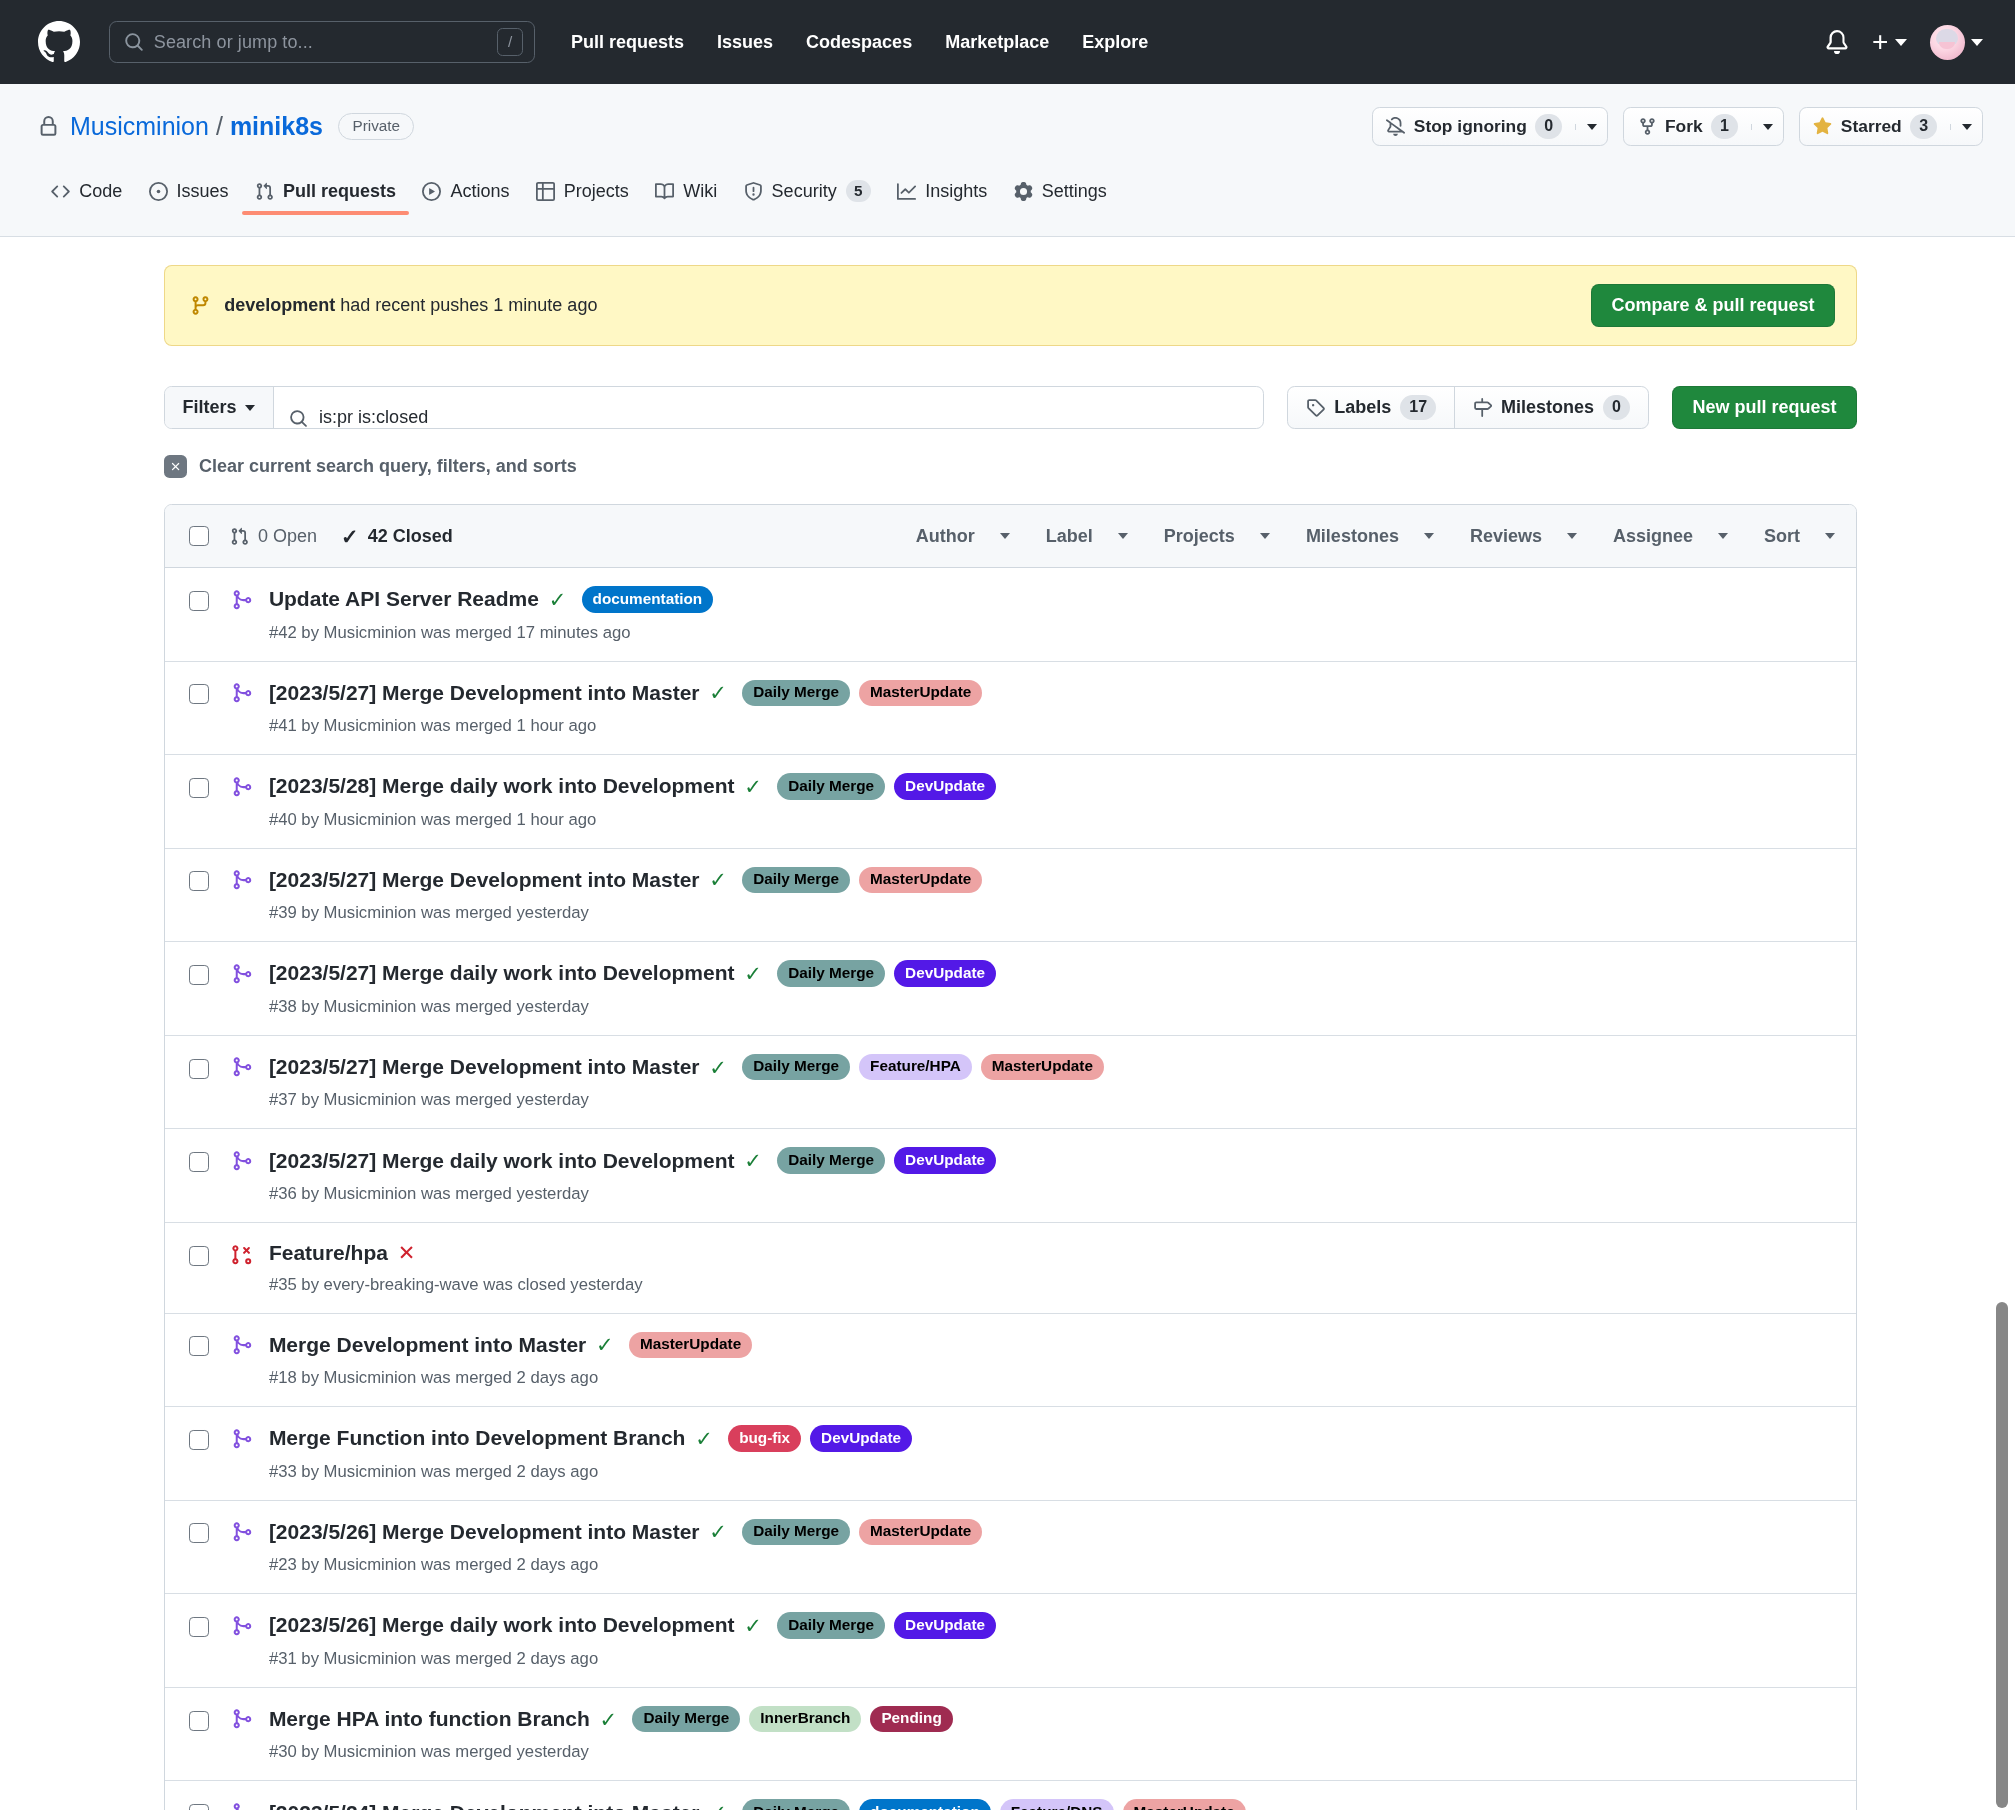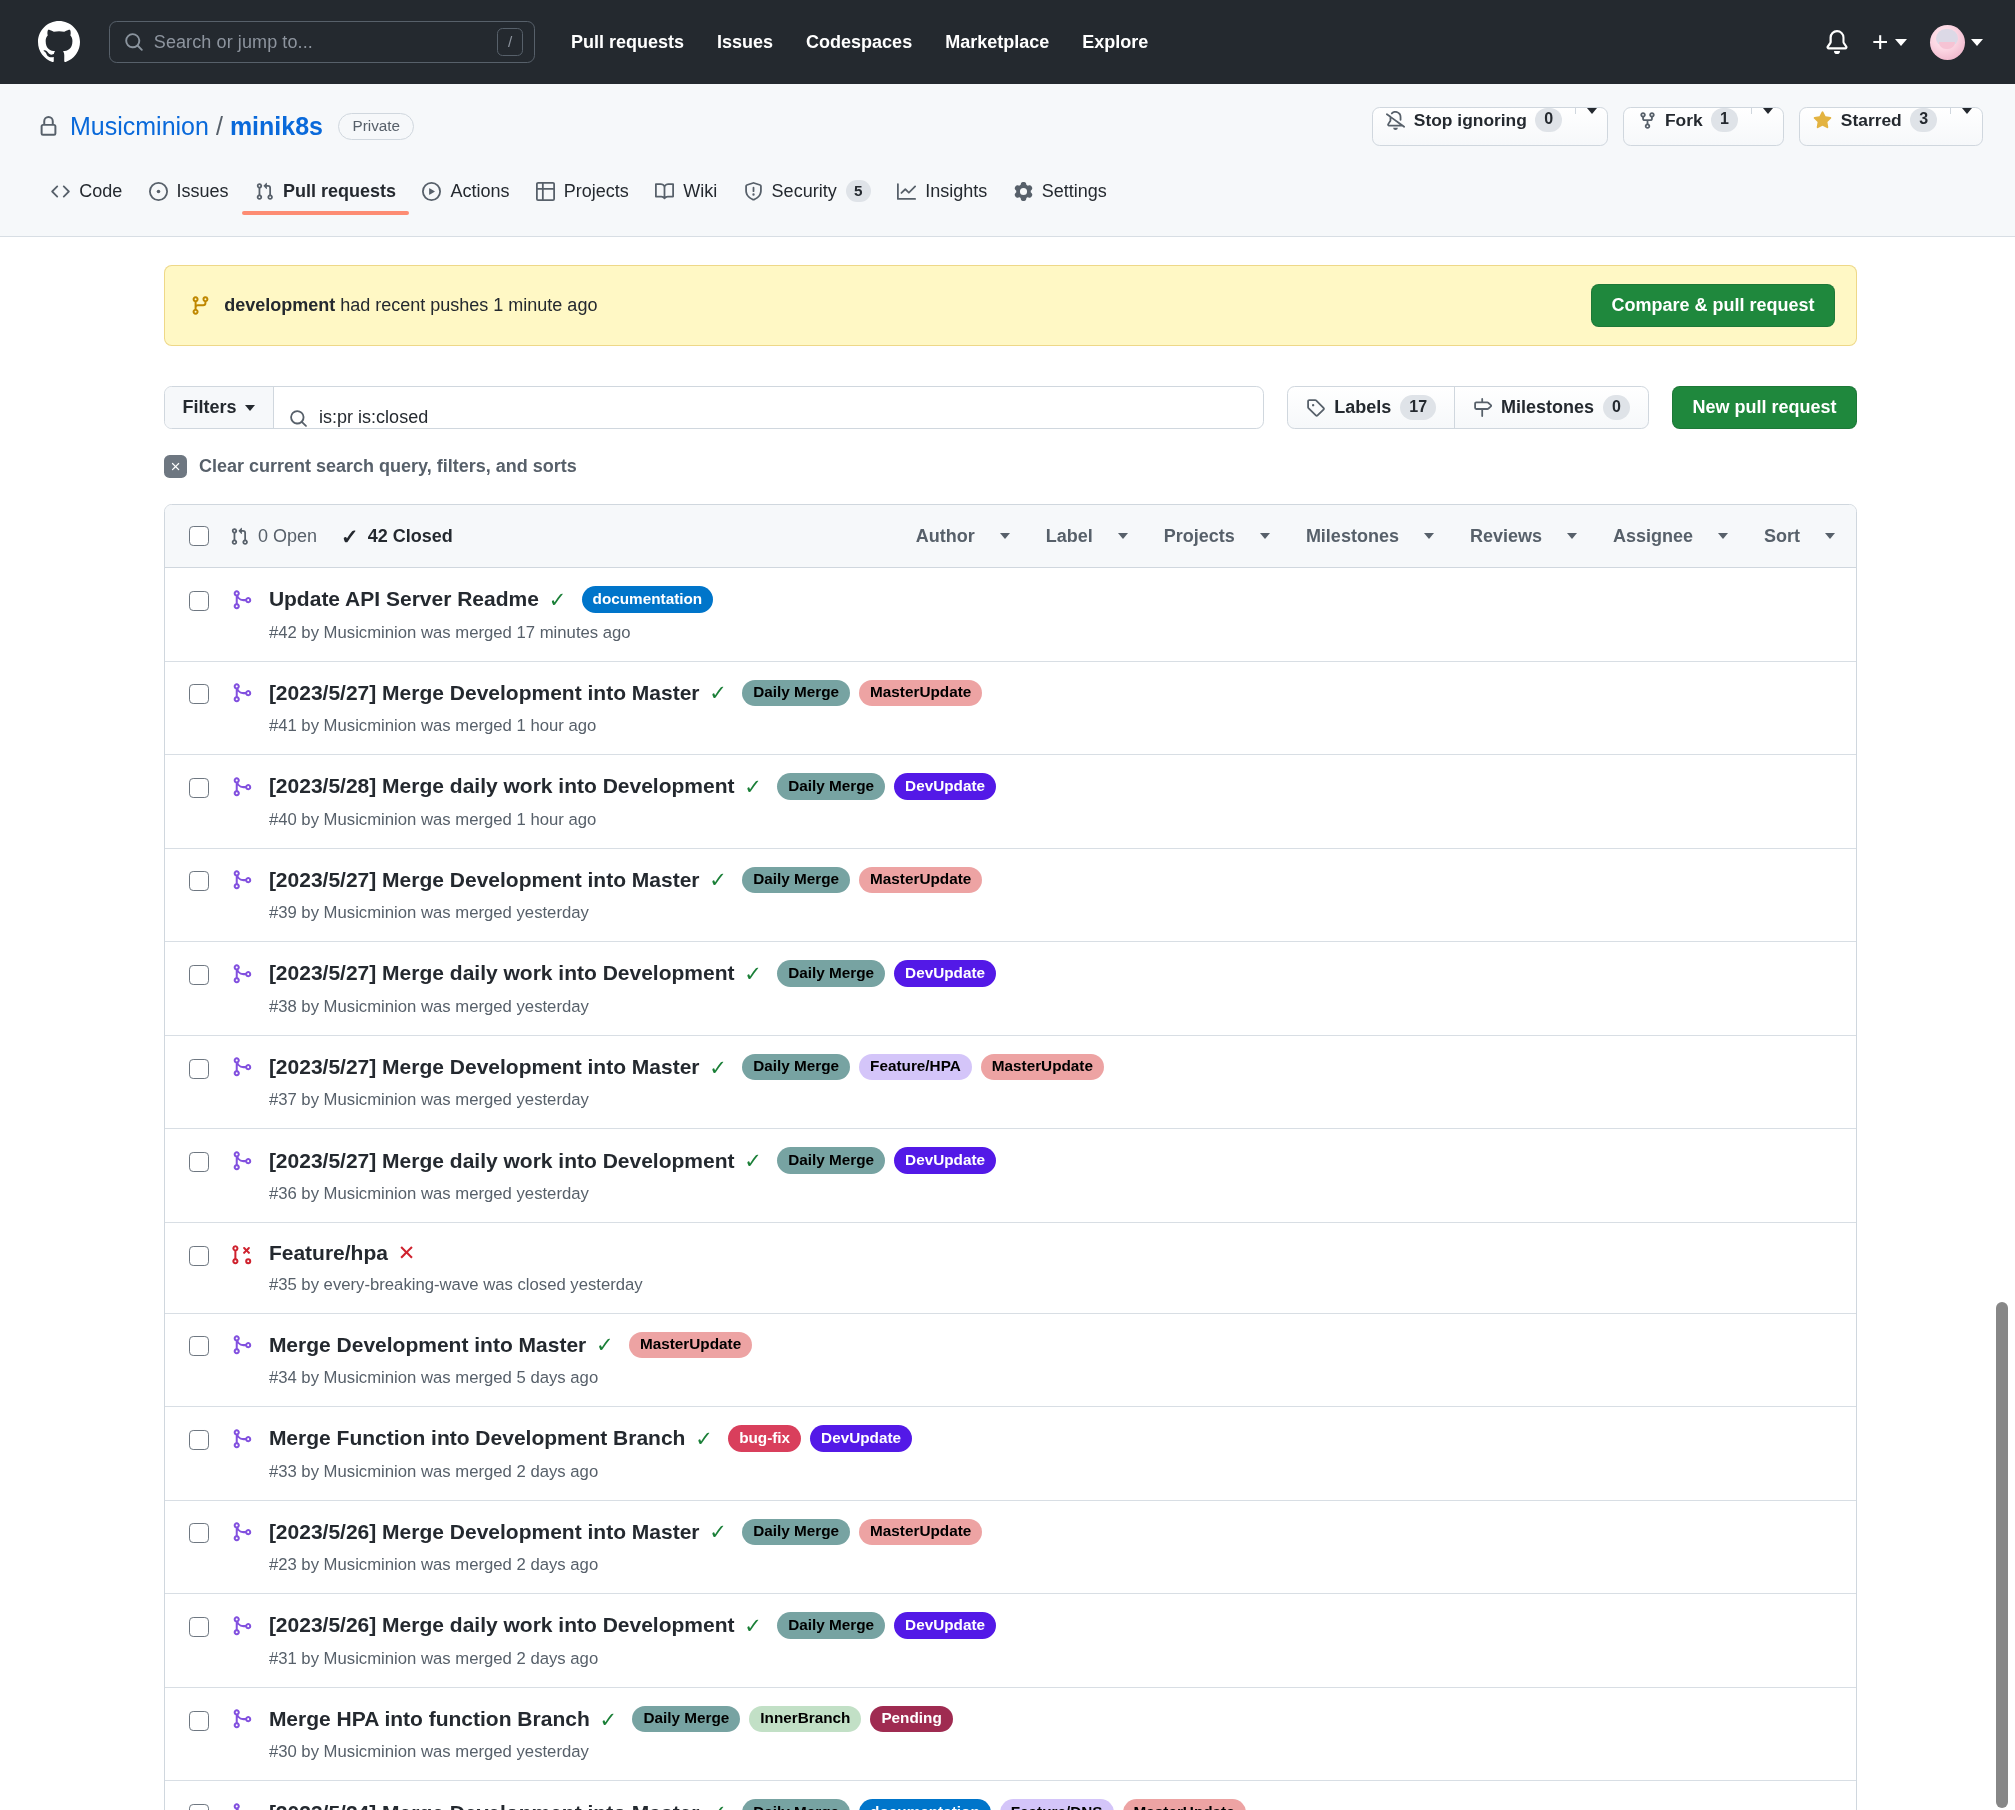--- a/index.html
+++ b/index.html
@@ -124,21 +124,21 @@
     border: 1.4px solid #d0d7de;
     border-radius: 2em;
     color: #57606a;
     font-size: 15.3px;
     padding: 2.8px 13.2px 4.2px;
     line-height: 1.2;
   }
 
   .repo-actions { margin-left: auto; display: flex; align-items: center; gap: 15.3px; }
   .btn-group {
-    display: flex; align-items: flex-start;
+    display: flex; align-items: center;
     border: 1.4px solid #d0d7de; border-radius: 7.7px;
     background: linear-gradient(#fff, #f6f8fa);
     height: 39px;
     overflow: hidden;
   }
   .btn-group .seg {
     display: flex; align-items: center; gap: 8.4px;
     padding: 0 13.2px;
     color: #24292f; font-size: 17.4px; font-weight: 600;
     white-space: nowrap;
@@ -829,21 +829,21 @@
               </svg>
             </span>
             <div class="pr-body">
               <div class="pr-titleline">
                 <a class="pr-title" href="#">Merge Development into Master</a>
                 <span class="merge-check">✓</span>
                 <span class="labels">
                   <span class="lbl" style="background: rgb(237, 163, 163); color: rgb(0, 0, 0);">MasterUpdate</span>
                 </span>
               </div>
-              <div class="pr-meta">#34 by Musicminion was merged 5 days ago</div>
+              <div class="pr-meta">#18 by Musicminion was merged 2 days ago</div>
             </div>
           </div>
           <div class="pr-row">
             <span class="chk"></span>
             <span class="pr-icon merged">
               <svg viewBox="0 0 16 16">
                 <path d="M5.45 5.154A4.25 4.25 0 0 0 9.25 7.5h1.378a2.251 2.251 0 1 1 0 1.5H9.25A5.734 5.734 0 0 1 5 7.123v3.505a2.25 2.25 0 1 1-1.5 0V5.372a2.25 2.25 0 1 1 1.95-.218ZM4.25 13.5a.75.75 0 1 0 0-1.5.75.75 0 0 0 0 1.5Zm8.5-4.5a.75.75 0 1 0 0-1.5.75.75 0 0 0 0 1.5ZM5 3.25a.75.75 0 1 0 0 .005V3.25Z"></path>
               </svg>
             </span>
             <div class="pr-body">

